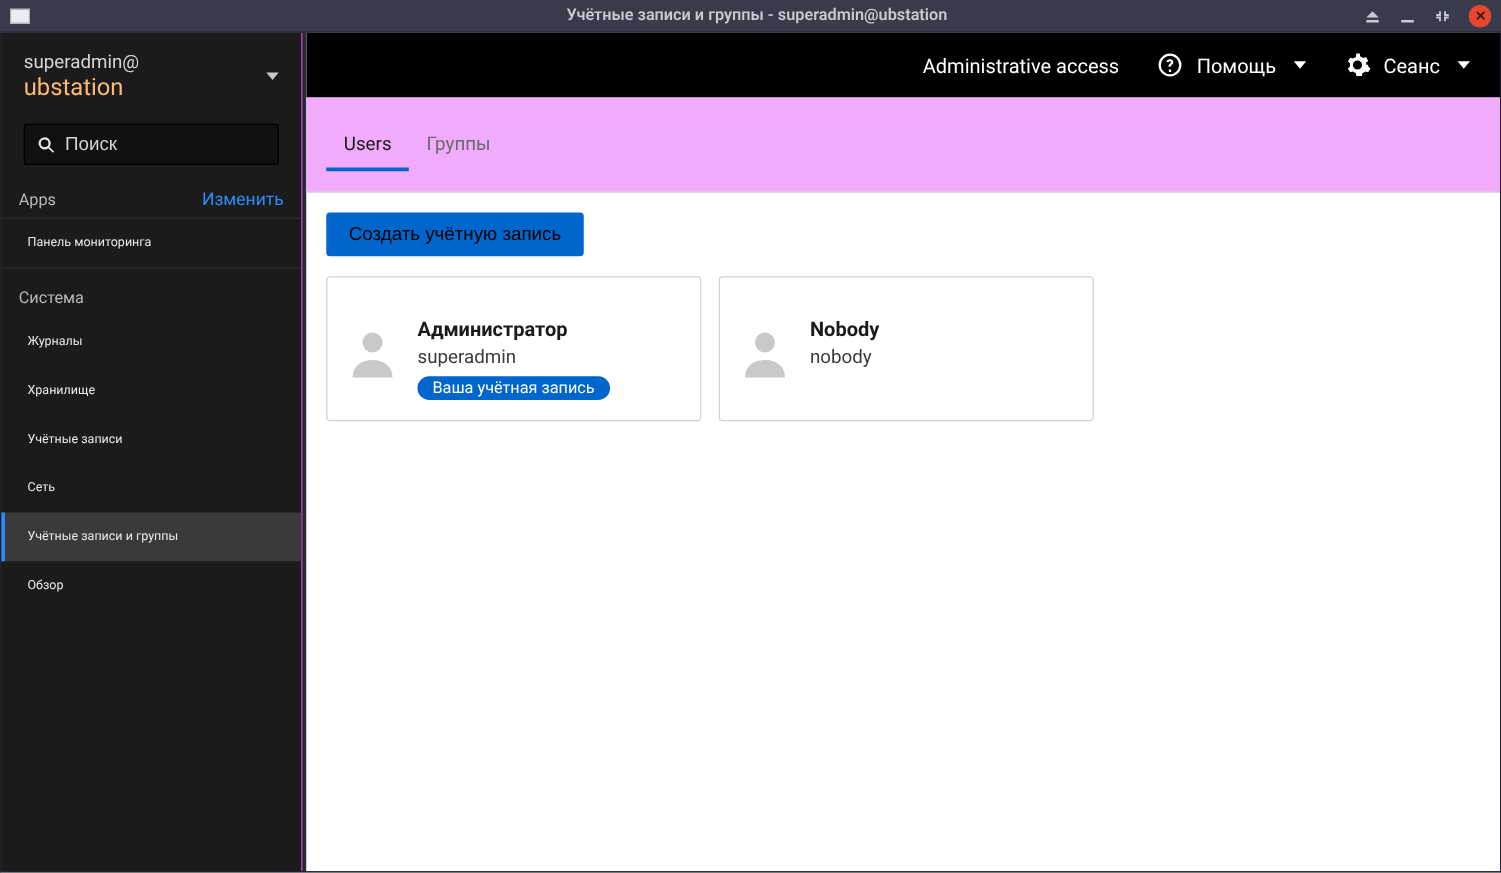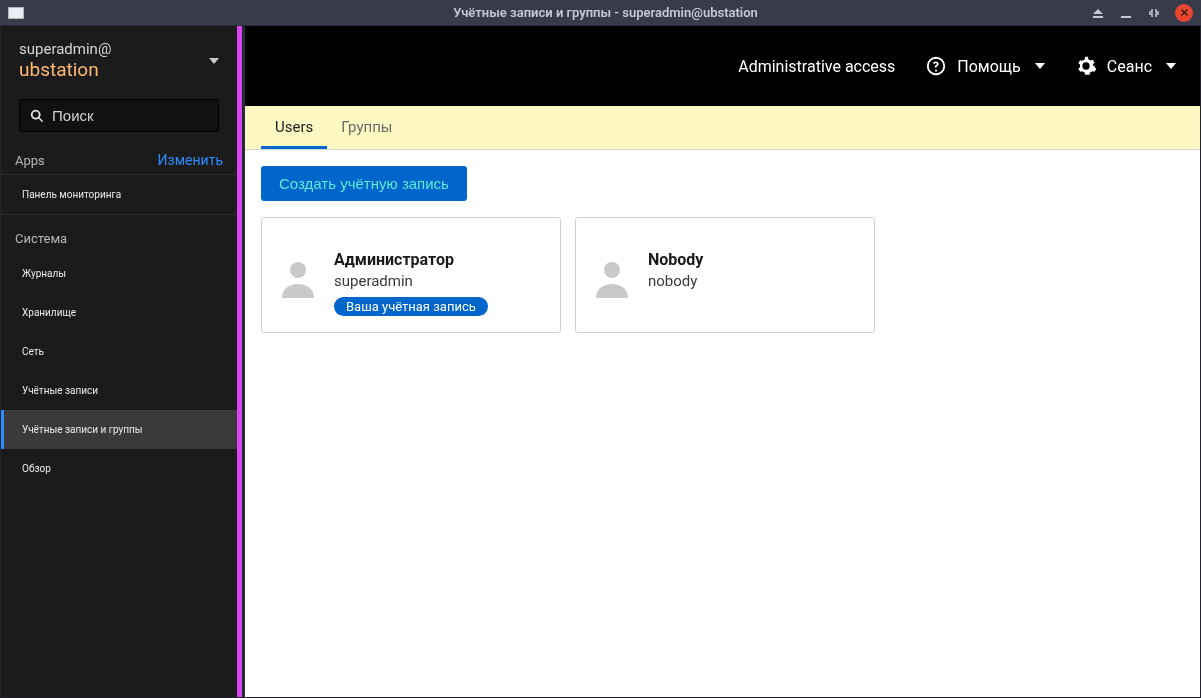--- a/index.html
+++ b/index.html
@@ -71,21 +71,21 @@
   overflow: hidden;
   border: 1px solid #20232c;
   border-top: none;
 }
 .sidebar {
   width: 241px;
   background: #1b1b1b;
   display: flex;
   flex-direction: column;
   color: #fff;
-  border-right: 5px solid #d946ef;
+  border-right: 1px solid #d946ef;
 }
 .host-switcher {
   padding: 14px 18px 10px 18px;
   display: flex;
   align-items: center;
   justify-content: space-between;
   cursor: pointer;
 }
 .host-user { font-size: 15px; color: #d6d6d6; }
 .host-name { font-size: 19px; font-weight: 400; color: #fdba74; }
@@ -143,21 +143,21 @@
 }
 .content {
   flex: 1;
   display: flex;
   flex-direction: column;
   background: #fff;
   overflow: hidden;
 }
 .topbar {
   background: #000;
-  height: 80px;
+  height: 52px;
   display: flex;
   align-items: center;
   justify-content: flex-end;
   color: #fff;
   padding: 0 24px;
   gap: 30px;
 }
 .topbar-item {
   display: flex;
   align-items: center;
@@ -172,40 +172,40 @@
   border-right: 5px solid transparent;
   border-top: 6px solid #fff;
   margin-left: 4px;
 }
 .help-icon, .gear-icon {
   width: 22px; height: 22px; fill: #fff;
 }
 .tabs {
   display: flex;
   border-bottom: 1px solid #d2d2d2;
-  padding: 0 16px;
-  background: #fef9c3;
+  padding: 16px 16px;
+  background: #f0abfc;
 }
 .tab {
   padding: 12px 14px 10px 14px;
   font-size: 15px;
   color: #6a6a6a;
   cursor: pointer;
   border-bottom: 3px solid transparent;
 }
 .tab.active {
   color: #1a1a1a;
   border-bottom: 3px solid #0066cc;
 }
 .content-body {
   padding: 16px;
 }
 .create-btn {
   background: #0066cc;
-  color: #5eead4;
+  color: #000000;
   border: none;
   border-radius: 3px;
   padding: 9px 18px;
   font-size: 15px;
   cursor: pointer;
 }
 .cards {
   display: flex;
   gap: 14px;
   margin-top: 16px;
@@ -299,22 +299,22 @@
       </div>
 
       <div class="nav-group">
         <div class="nav-item">Панель мониторинга</div>
       </div>
 
       <div class="nav-group">
         <div class="nav-group-header">Система</div>
         <div class="nav-item">Журналы</div>
         <div class="nav-item">Хранилище</div>
+        <div class="nav-item">Учётные записи</div>
         <div class="nav-item">Сеть</div>
-        <div class="nav-item">Учётные записи</div>
         <div class="nav-item active">Учётные записи и группы</div>
         <div class="nav-item">Обзор</div>
       </div>
     </div>
 
     <div class="scroll-shadow"></div>
 
     <div class="content">
       <div class="topbar">
         <div class="topbar-item">

